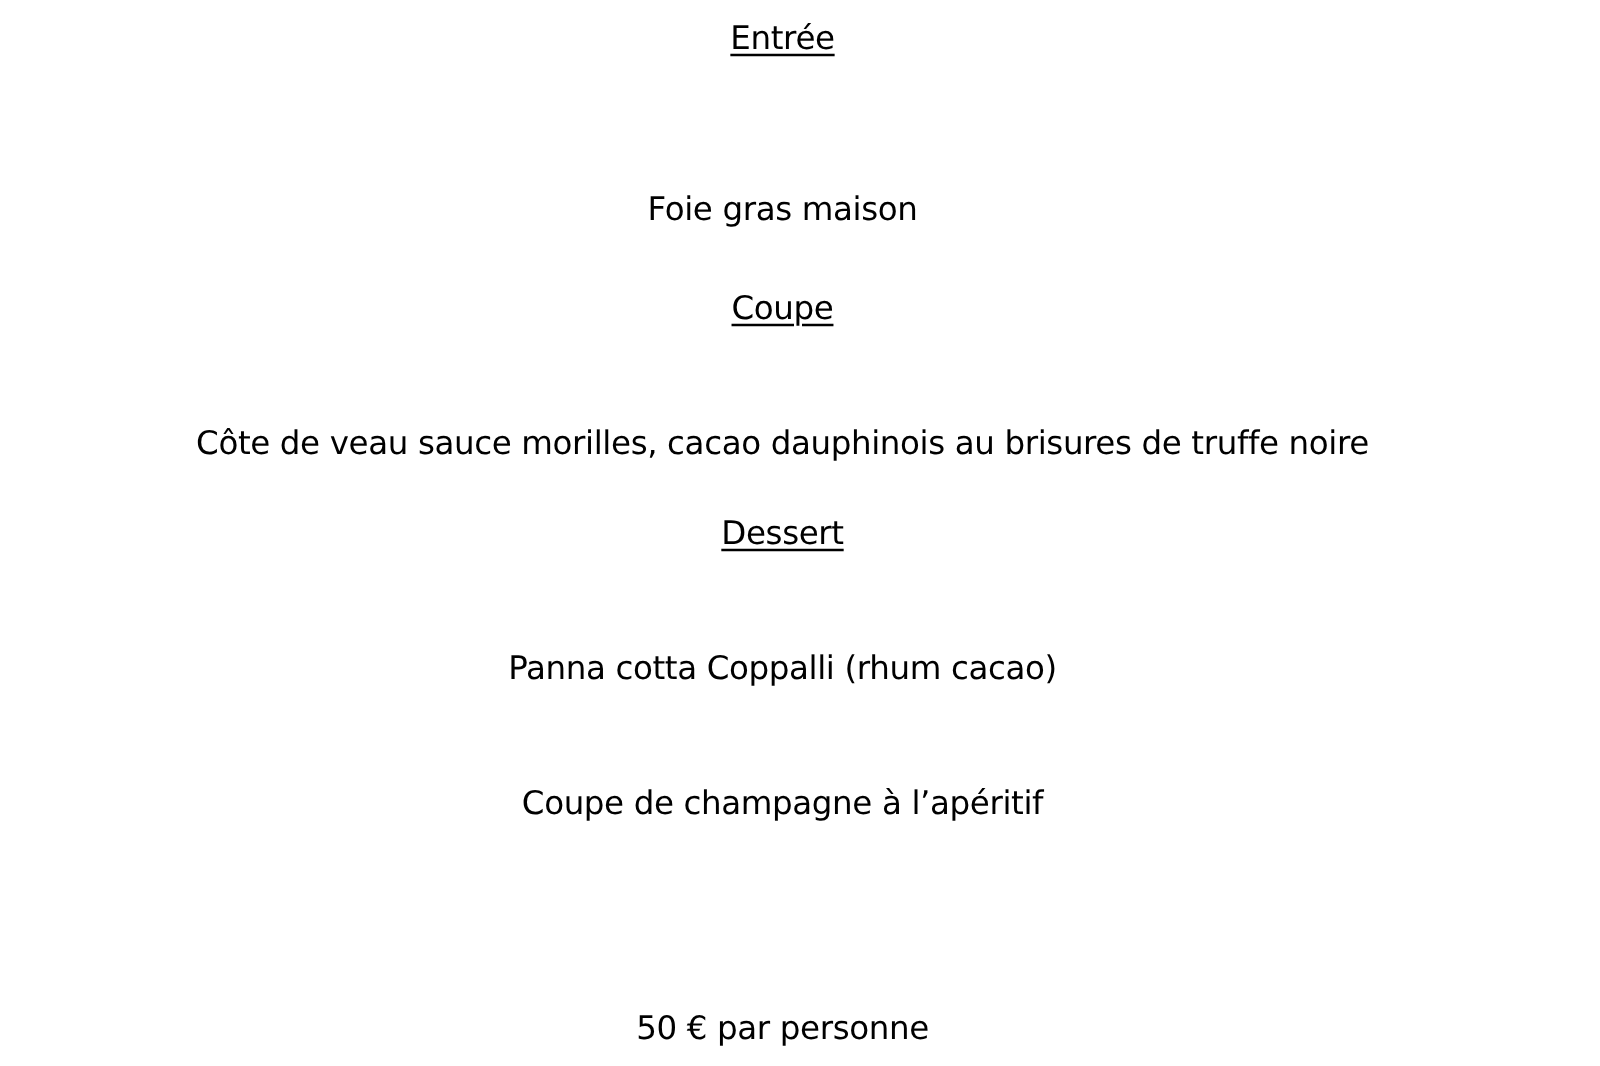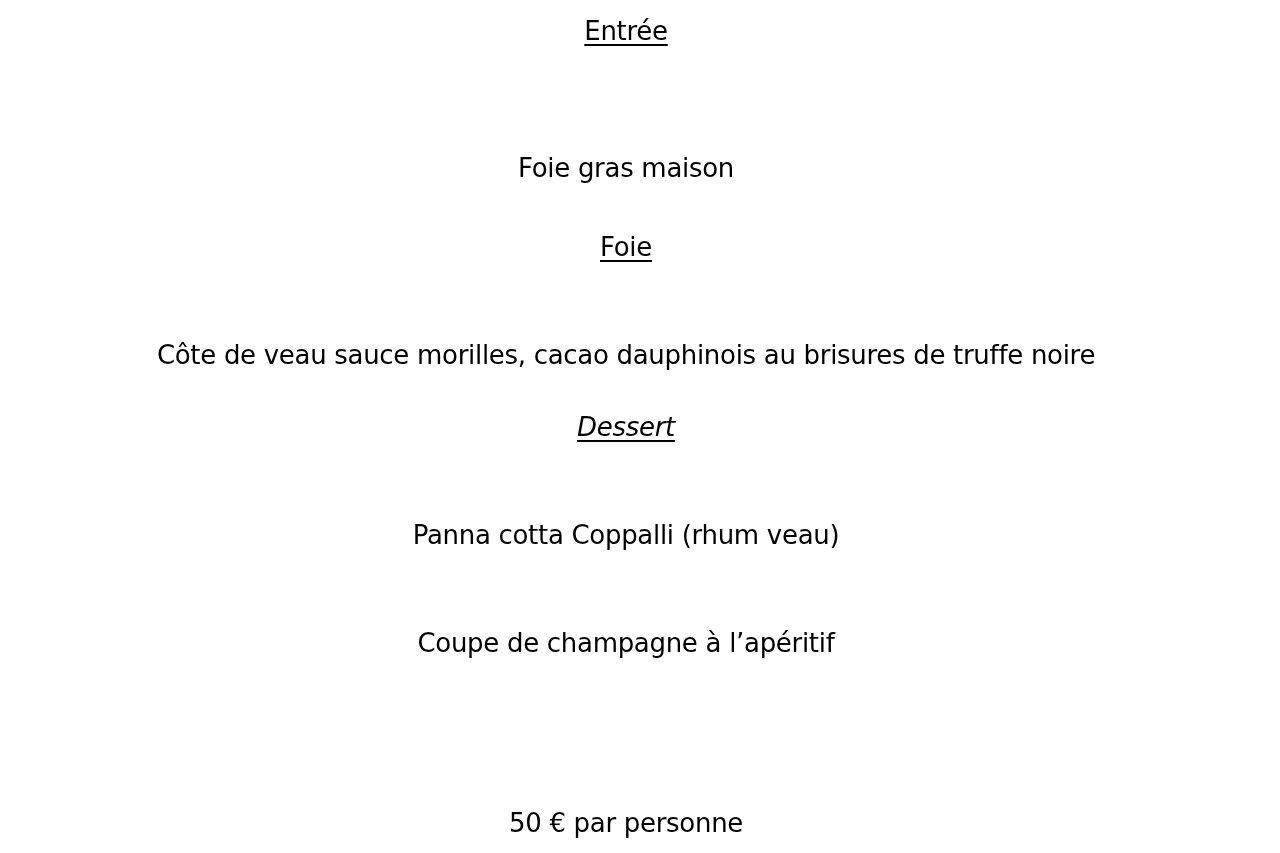--- a/index.html
+++ b/index.html
@@ -31,22 +31,22 @@
       text-decoration-thickness: 2px;
     }
   </style>
 </head>
 <body>
 
 <div>
   <div class="line heading" style="top:14px;">Entrée</div>
   <div class="line" style="top:122px;margin-top:29px;">Foie gras maison</div>
 
-  <div class="line heading" style="top:230px;">Foie</div>
+  <div class="line heading" style="top:230px;">Coupe</div>
   <div class="line" style="top:338px;">Côte de veau sauce morilles, cacao dauphinois au brisures de truffe noire</div>
 
-  <div class="line heading" style="top:410px;font-style:italic;">Dessert</div>
-  <div class="line" style="top:518px;">Panna cotta Coppalli (rhum veau)</div>
+  <div class="line heading" style="top:410px;">Dessert</div>
+  <div class="line" style="top:518px;">Panna cotta Coppalli (rhum cacao)</div>
 
   <div class="line" style="top:626px;">Coupe de champagne à l’apéritif</div>
 
   <div class="line" style="top:806px;">50 € par personne</div>
 </div>
 
 </body></html>

